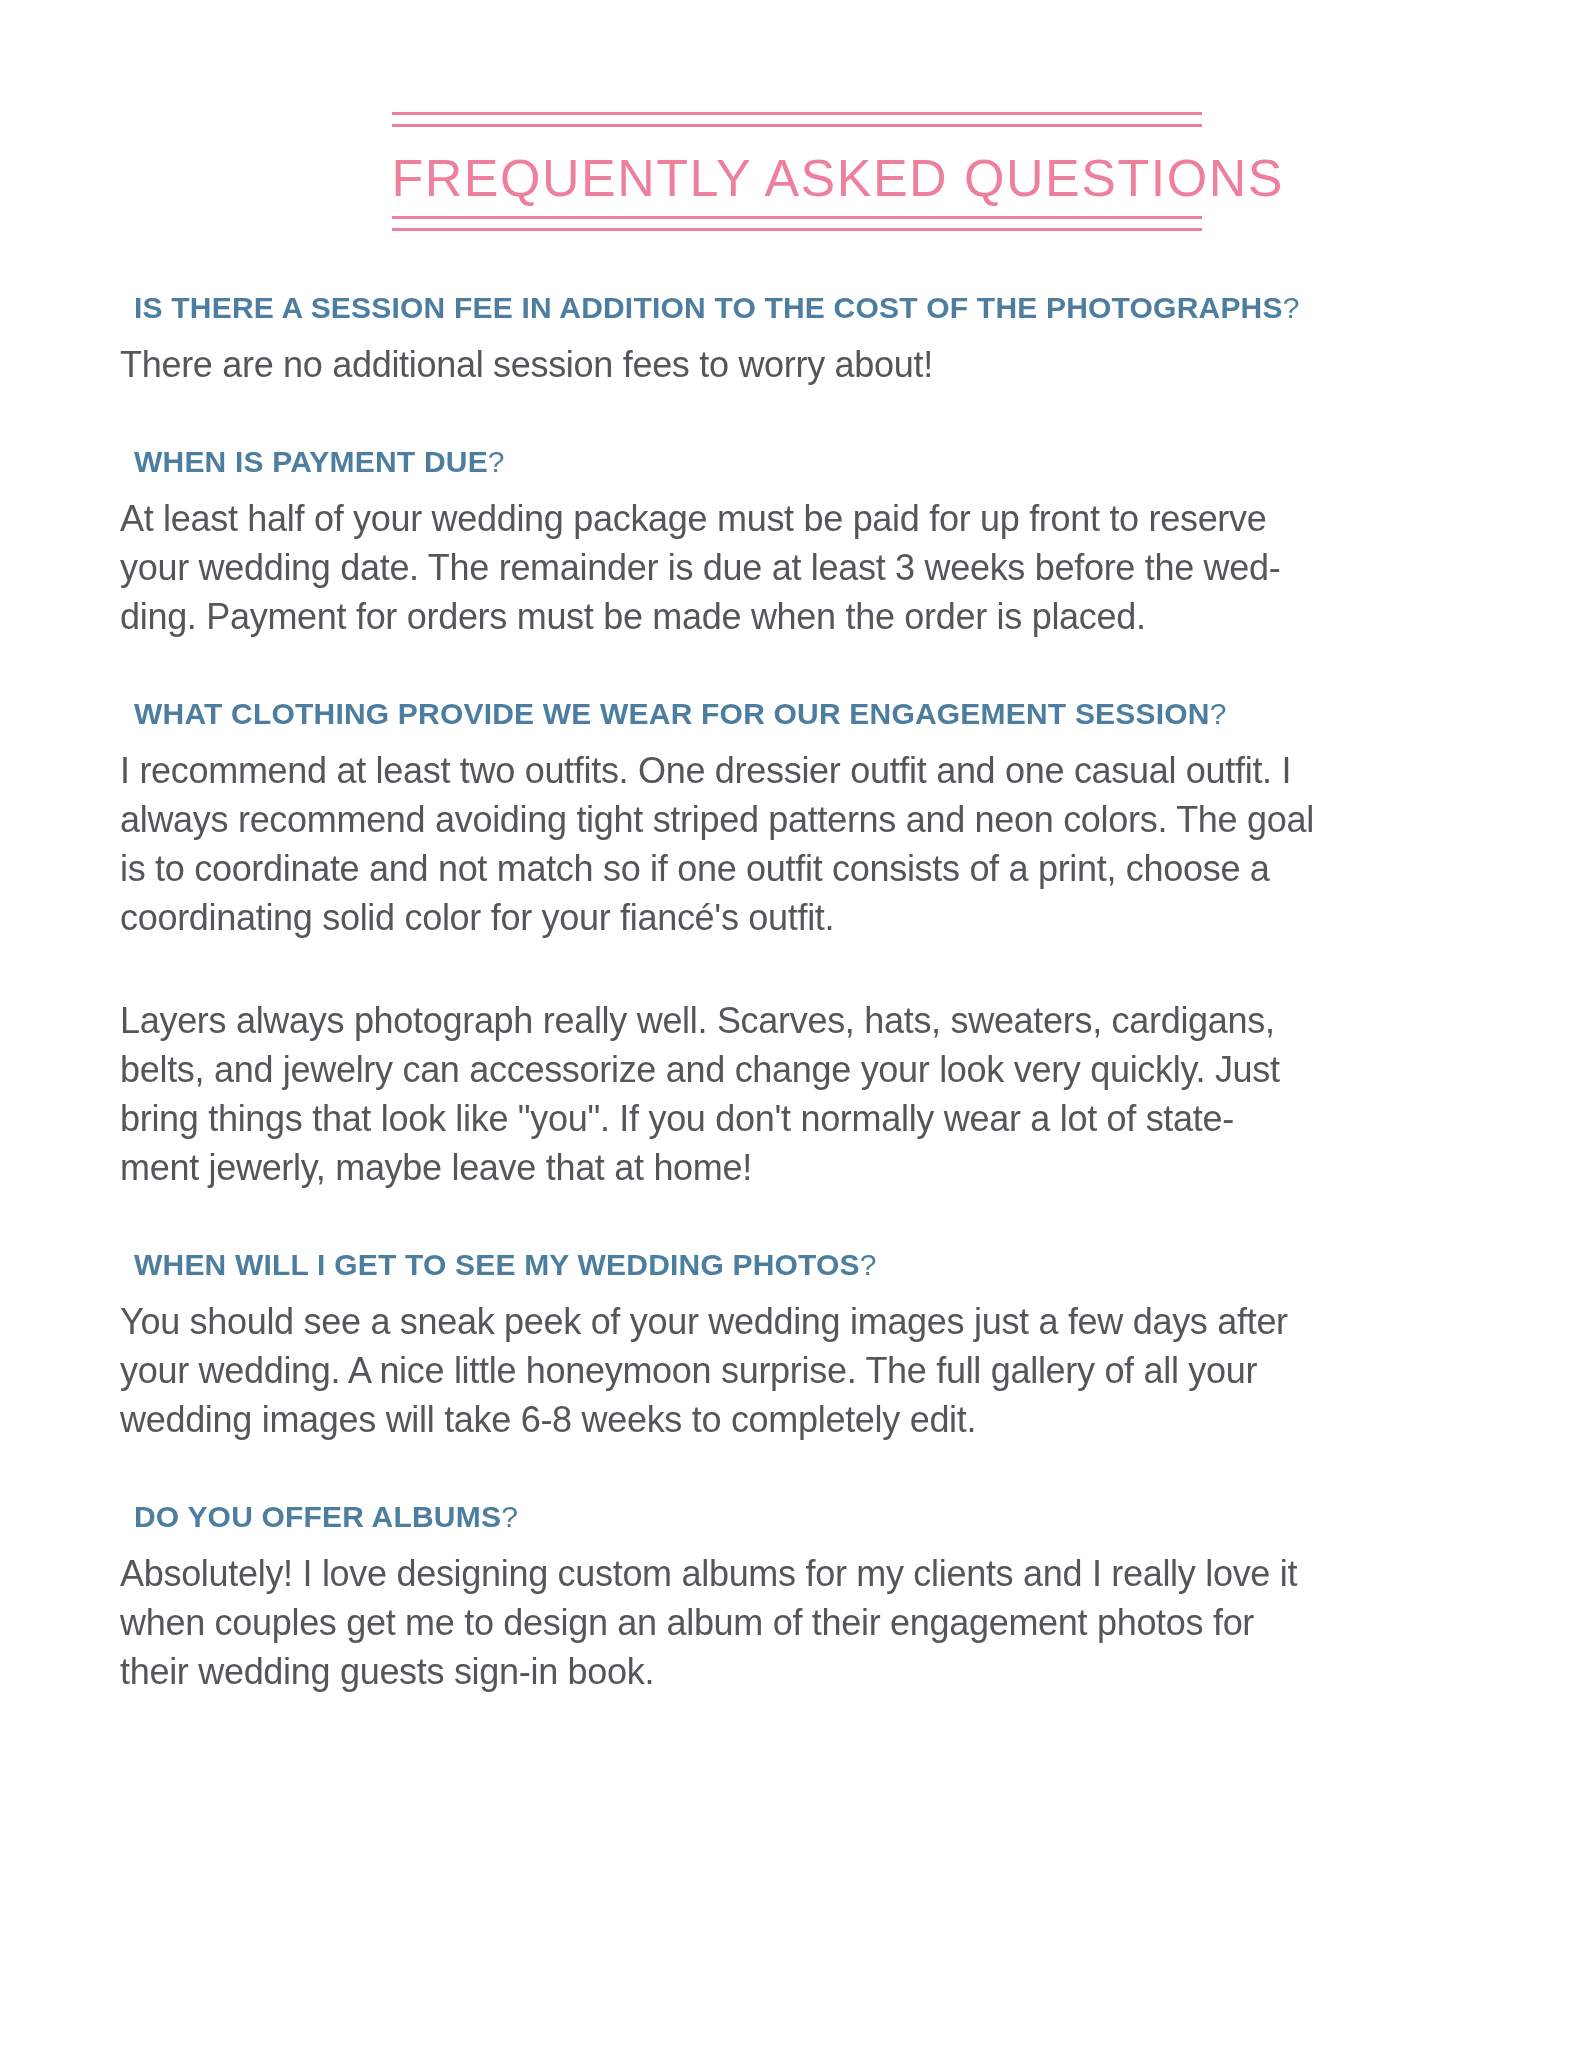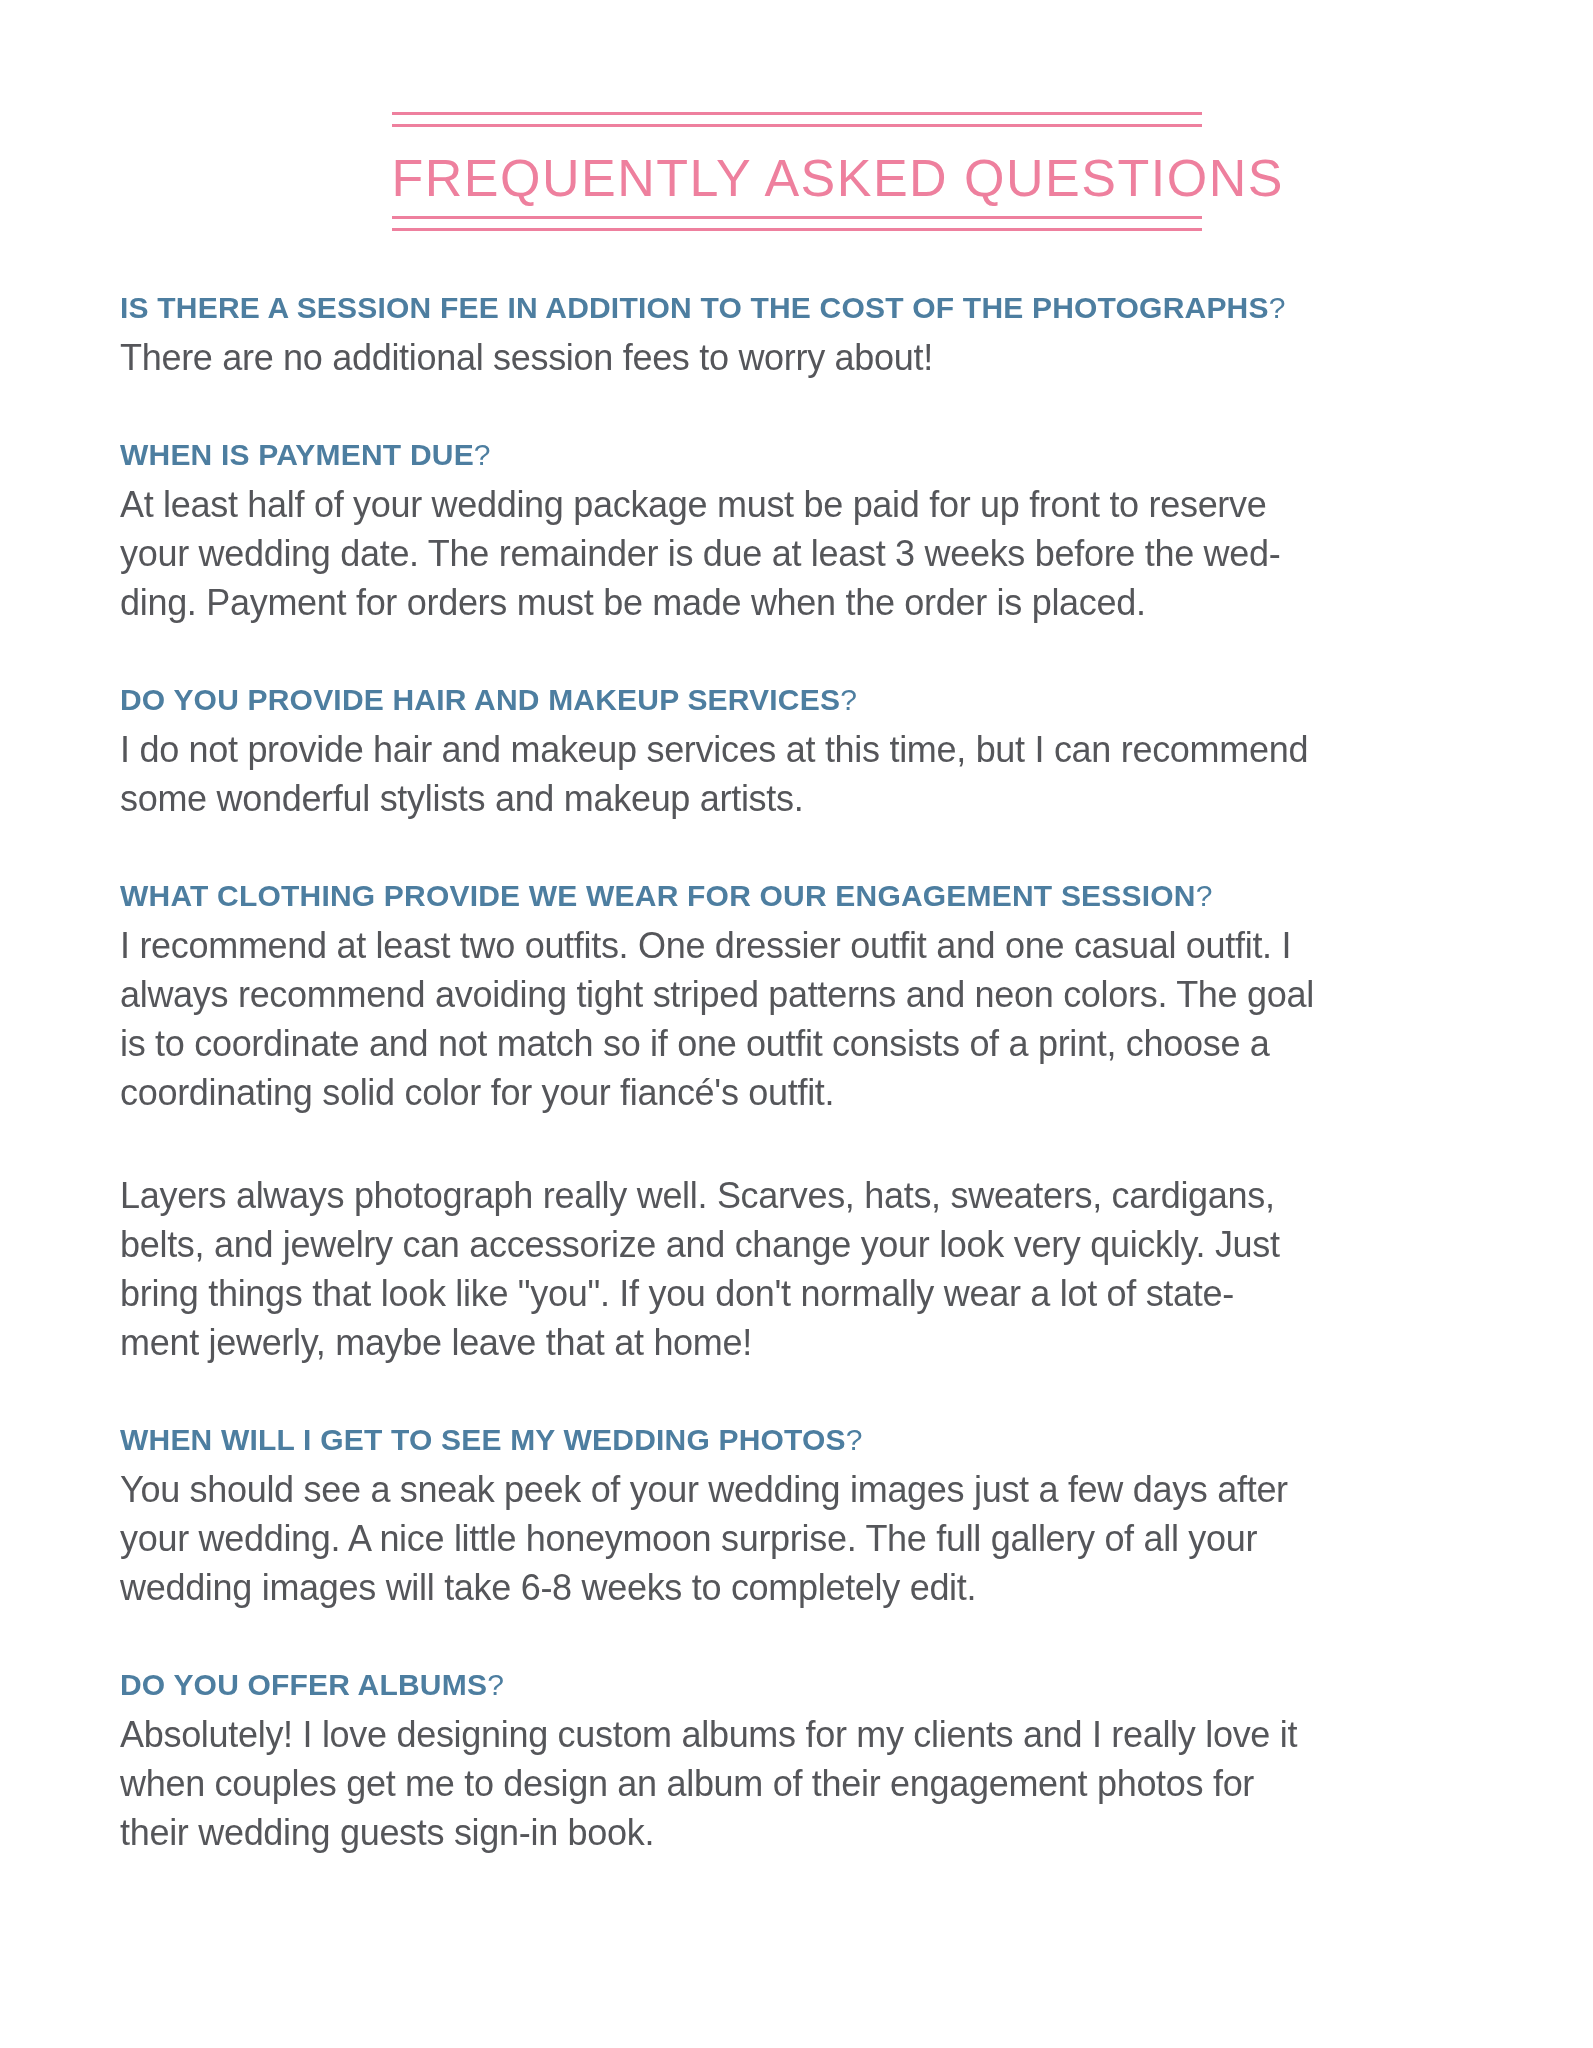--- a/index.html
+++ b/index.html
@@ -42,21 +42,21 @@
   }
   
   .faq {
     padding-left: 120px;
     padding-right: 60px;
   }
   .faq-item {
     margin: 0 0 54px 0;
   }
   h2.q {
-    margin: 0;
+    margin: 14px;
     font-size: 30px;
     line-height: 37px;
     font-weight: 700;
     letter-spacing: 0.2px;
     color: var(--blue);
   }
   h2.q .qmark {
     font-weight: 400;
   }
   p.a {
@@ -86,25 +86,20 @@
       <p class="a">There are no additional session fees to worry about!</p>
     </section>
 
     <section class="faq-item">
       <h2 class="q"><span>WHEN IS PAYMENT DUE</span><span class="qmark">?</span></h2>
       <p class="a">At least half of your wedding package must be paid for up front to reserve
 your wedding date. The remainder is due at least 3 weeks before the wed-
 ding. Payment for orders must be made when the order is placed.</p>
     </section>
 
-    <section class="faq-item">
-      <h2 class="q"><span>DO YOU PROVIDE HAIR AND MAKEUP SERVICES</span><span class="qmark">?</span></h2>
-      <p class="a">I do not provide hair and makeup services at this time, but I can recommend
-some wonderful stylists and makeup artists.</p>
-    </section>
 
     <section class="faq-item">
       <h2 class="q"><span>WHAT CLOTHING PROVIDE WE WEAR FOR OUR ENGAGEMENT SESSION</span><span class="qmark">?</span></h2>
       <p class="a">I recommend at least two outfits. One dressier outfit and one casual outfit. I
 always recommend avoiding tight striped patterns and neon colors. The goal
 is to coordinate and not match so if one outfit consists of a print, choose a
 coordinating solid color for your fiancé's outfit.</p>
     </section>
 
     <section class="faq-item">

